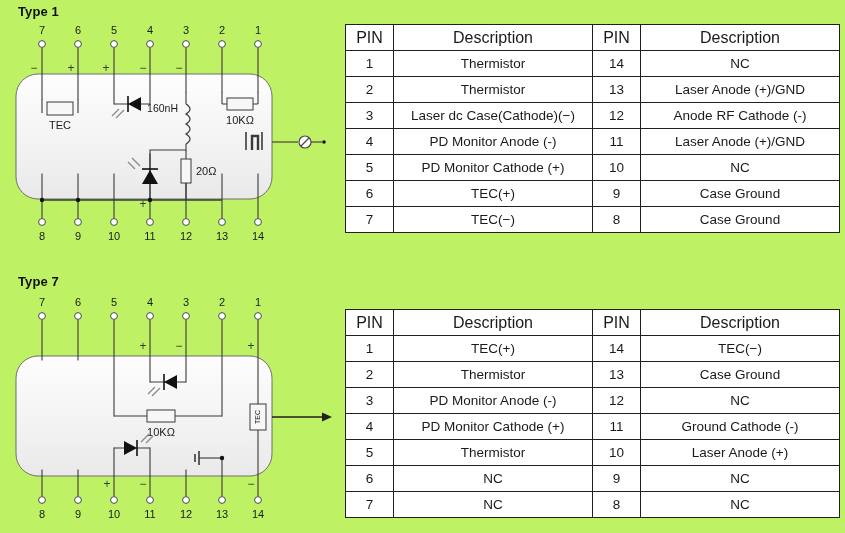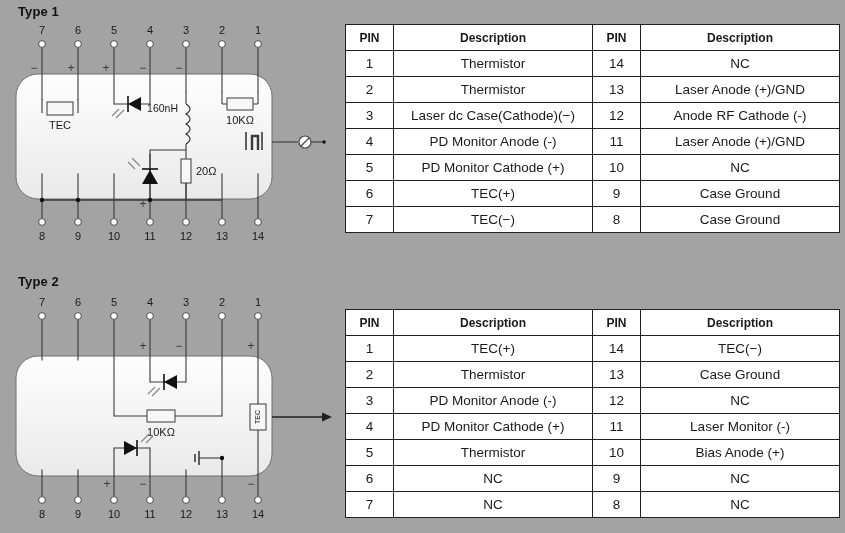--- a/index.html
+++ b/index.html
@@ -5,21 +5,21 @@
   * { box-sizing: border-box; }
   html, body {
     margin: 0; padding: 0;
     background: #ffffff;
     font-family: "Liberation Sans", sans-serif;
   }
   #page {
     position: relative;
     width: 845px;
     height: 533px;
-    background: #a3a3a3;
+    background: #bef264;
     overflow: hidden;
   }
 
   
   .type-heading {
     position: absolute;
     font-size: 13px;
     font-weight: bold;
     color: #111111;
     letter-spacing: 0.1px;
@@ -57,22 +57,22 @@
     border: 1px solid #231f20;
     text-align: center;
     vertical-align: middle;
     color: #1a1a1a;
     height: 26px;
     padding: 0 2px;
     font-size: 13.5px;
     white-space: nowrap;
   }
   table.pin-table th {
-    font-weight: bold;
-    font-size: 12px;
+    font-weight: normal;
+    font-size: 16px;
   }
   col.c-pin  { width: 48px; }
   col.c-desc { width: 199px; }
 </style>
 </head>
 <body>
 
 <div id="page">
 
   <div class="type-heading" id="type1-heading">Type 1</div>
@@ -277,21 +277,21 @@
         <tr>
           <td>7</td>
           <td>TEC(−)</td>
           <td>8</td>
           <td>Case Ground</td>
         </tr>
       </tbody>
     </table>
   </div>
 
-  <div class="type-heading" id="type2-heading">Type 2</div>
+  <div class="type-heading" id="type2-heading">Type 7</div>
 
   <div class="diagram" id="type2-diagram">
     <svg width="340" height="240" viewBox="0 0 340 240" xmlns="http://www.w3.org/2000/svg">
       <defs>
         <linearGradient id="bodyGrad2" x1="0" y1="0" x2="0" y2="1">
           <stop offset="0%" stop-color="#fdfdfd"></stop>
           <stop offset="55%" stop-color="#f3f3f3"></stop>
           <stop offset="100%" stop-color="#e9e9e9"></stop>
         </linearGradient>
       </defs>
@@ -435,27 +435,27 @@
         <tr>
           <td>3</td>
           <td>PD Monitor Anode (-)</td>
           <td>12</td>
           <td>NC</td>
         </tr>
         <tr>
           <td>4</td>
           <td>PD Monitor Cathode (+)</td>
           <td>11</td>
-          <td>Laser Monitor (-)</td>
+          <td>Ground Cathode (-)</td>
         </tr>
         <tr>
           <td>5</td>
           <td>Thermistor</td>
           <td>10</td>
-          <td>Bias Anode (+)</td>
+          <td>Laser Anode (+)</td>
         </tr>
         <tr>
           <td>6</td>
           <td>NC</td>
           <td>9</td>
           <td>NC</td>
         </tr>
         <tr>
           <td>7</td>
           <td>NC</td>

